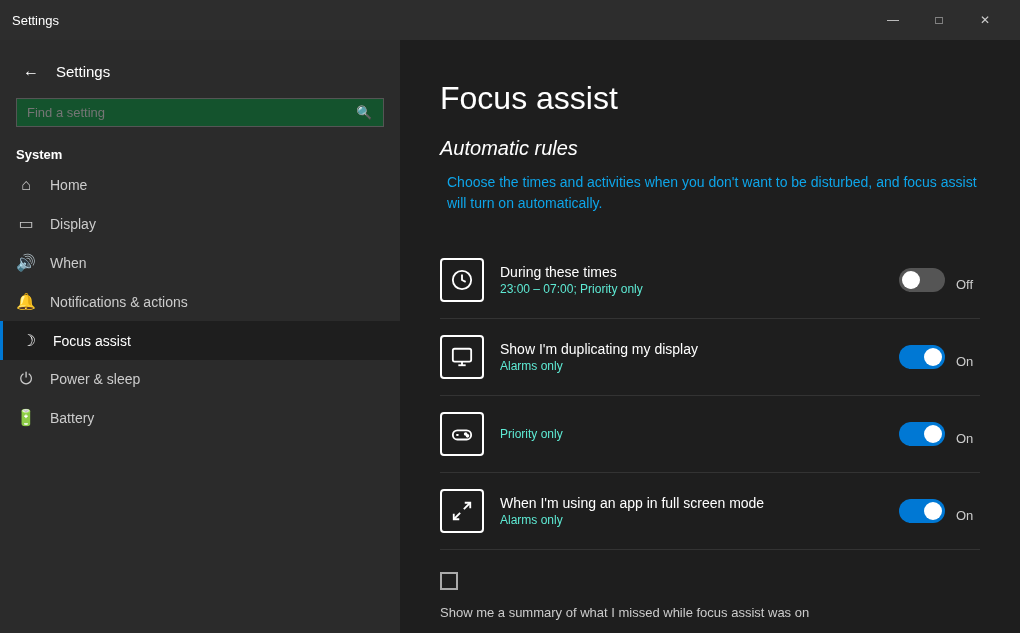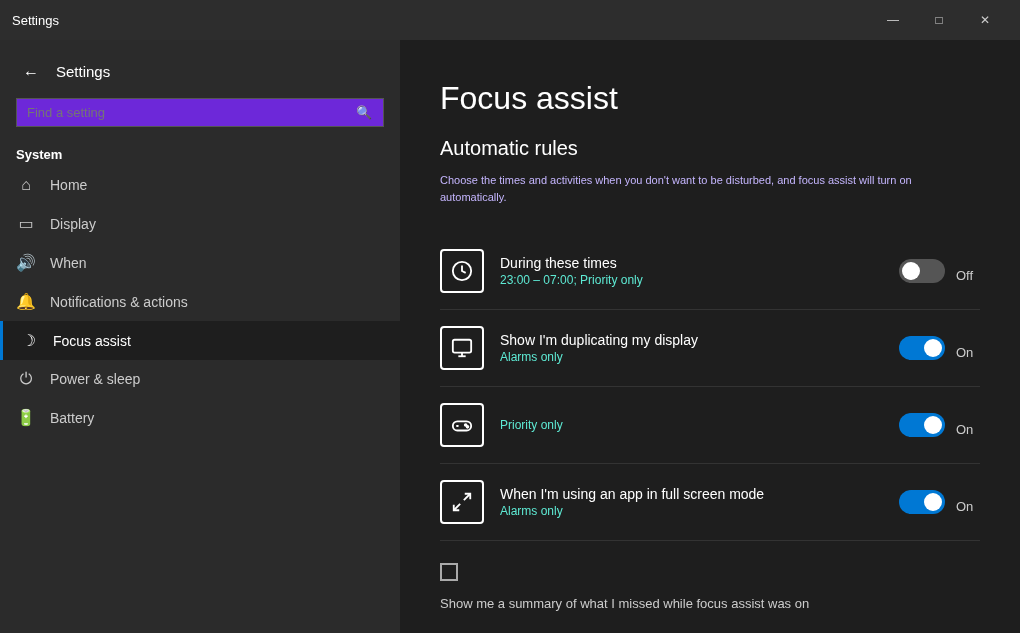--- a/index.html
+++ b/index.html
@@ -83,21 +83,21 @@
       font-size: 16px;
     }
     .sidebar-title-text {
       font-size: 15px;
       color: #fff;
     }
     .search-box {
       margin: 0 16px 12px 16px;
       display: flex;
       align-items: center;
-      background: #6d28d9;
+      background: #14532d;
       border: 1px solid #555;
       padding: 6px 10px;
       gap: 8px;
     }
     .search-input {
       background: transparent;
       border: none;
       outline: none;
       color: #aaa;
       font-size: 13px;
@@ -146,27 +146,29 @@
       font-size: 32px;
       font-weight: 300;
       color: #fff;
       margin-bottom: 20px;
     }
     .section-title {
       font-size: 20px;
       font-weight: 400;
       color: #fff;
       margin-bottom: 12px;
+      font-style: italic;
     }
     .section-desc {
-      font-size: 11px;
-      color: #c4b5fd;
+      font-size: 14px;
+      color: #0ea5e9;
       margin-bottom: 28px;
       line-height: 1.5;
       max-width: 560px;
+      margin-left: 7px;
     }
 
     
     .rule-item {
       display: flex;
       align-items: center;
       padding: 16px 0;
       border-bottom: 1px solid #333;
       gap: 16px;
     }

